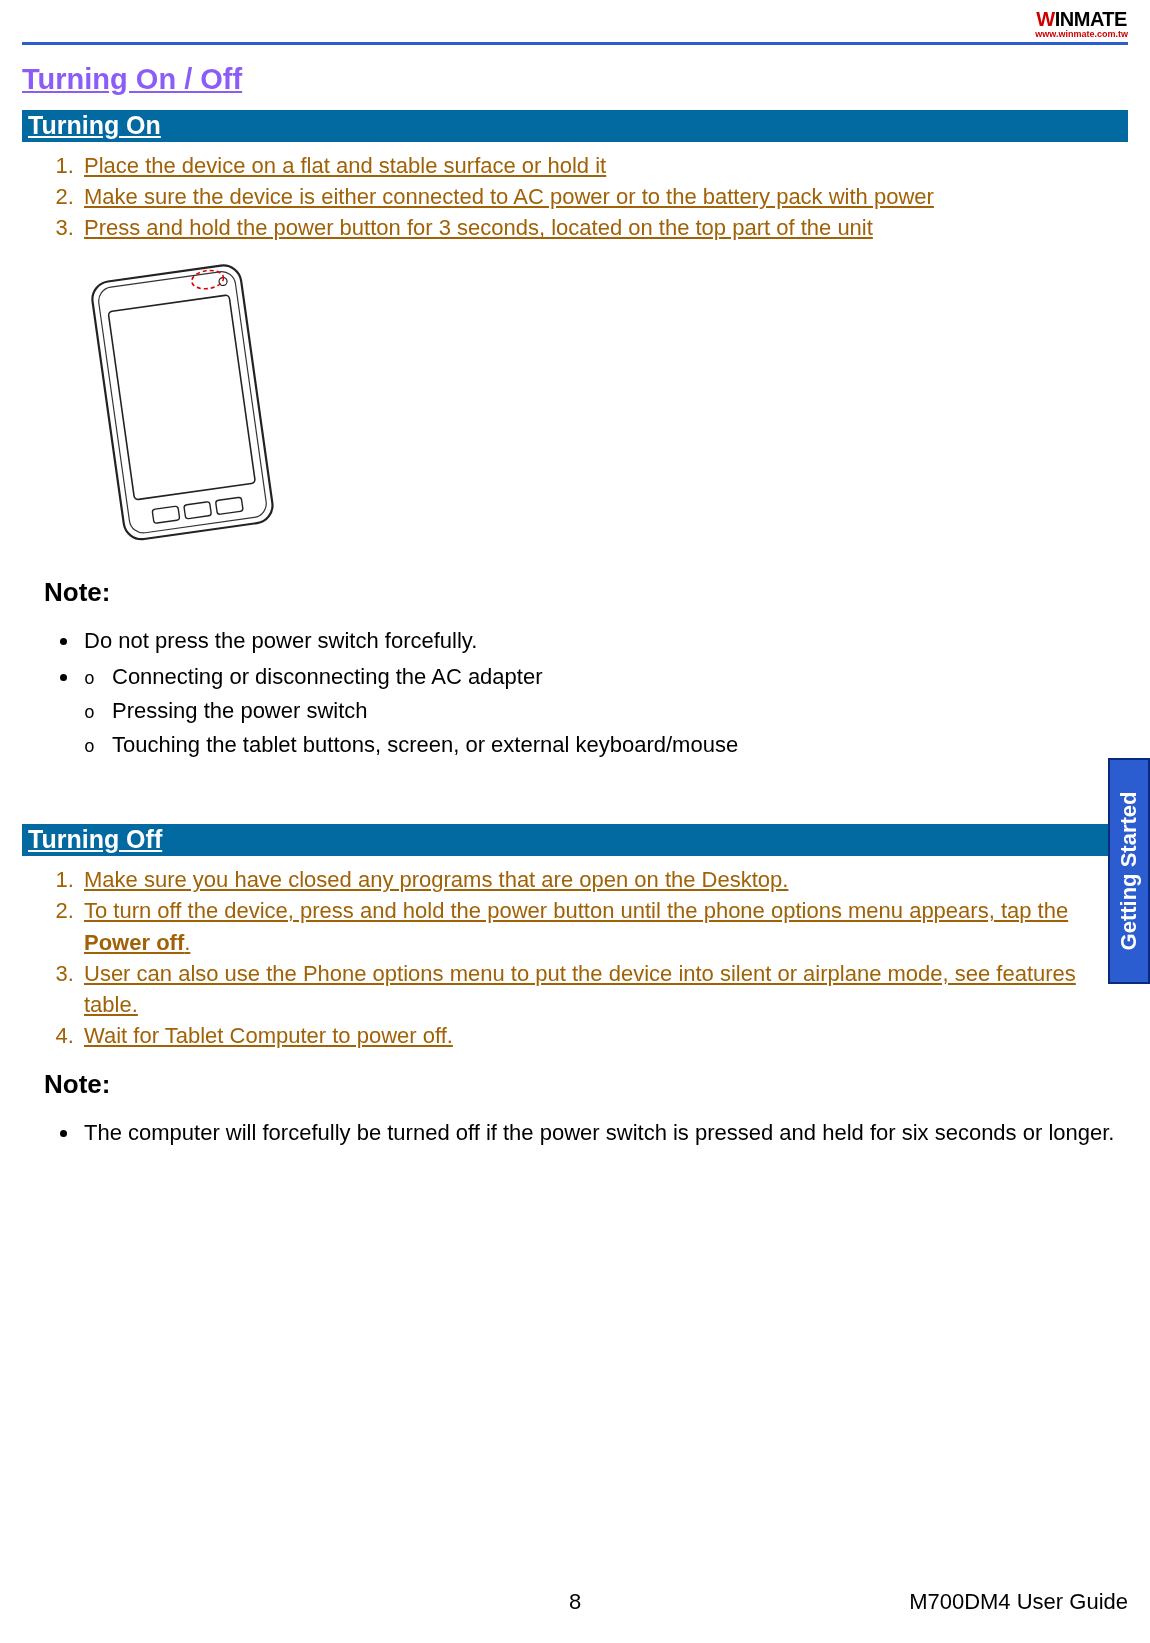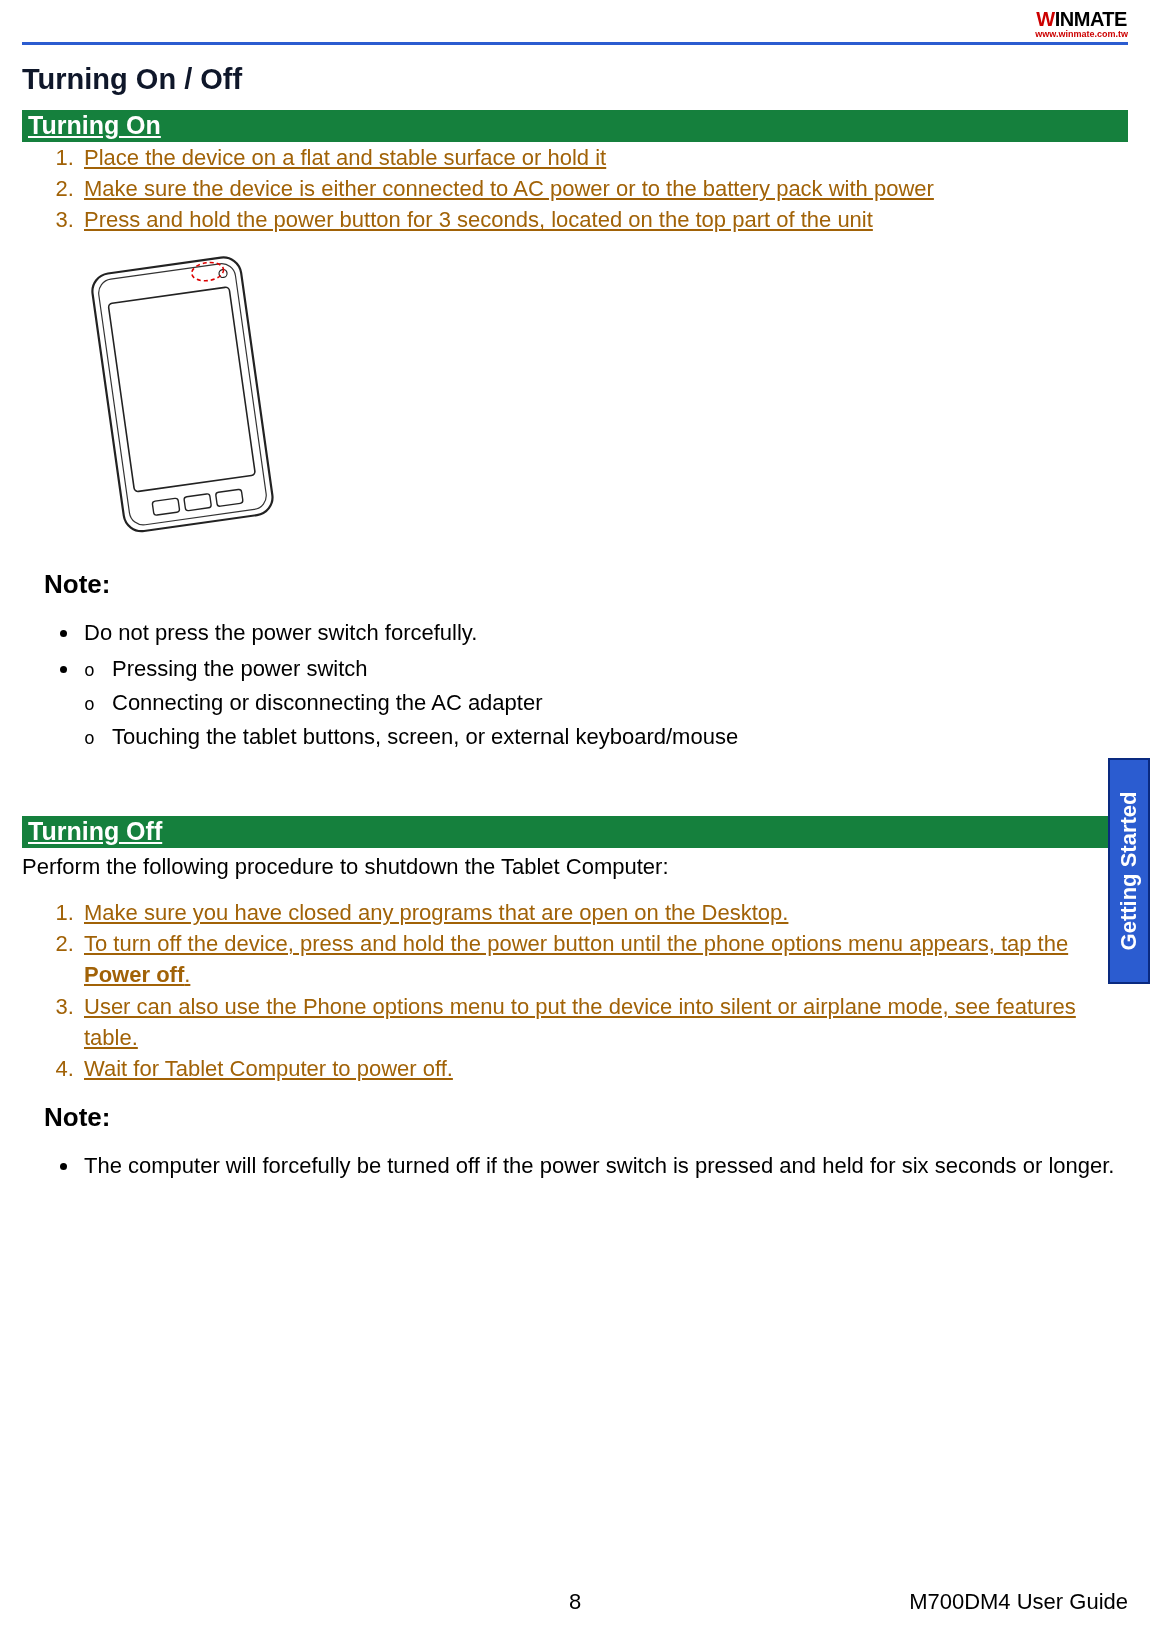--- a/index.html
+++ b/index.html
@@ -39,29 +39,31 @@
       margin: 0 22px 18px 22px;
       height: 3px;
       background: #2b5cd0;
     }
     .content {
       padding: 0 22px;
     }
     h1.page-title {
       font-size: 29px;
       font-weight: bold;
-      color: #0f172a;
+      text-decoration: underline;
+      color: #8b5cf6;
       margin-bottom: 14px;
     }
     .section-bar {
-      background: #15803d;
+      background: #0369a1;
       color: #fff;
       font-size: 25px;
       font-weight: bold;
       padding: 1px 6px 2px 6px;
+      margin-bottom: 8px;
       text-decoration: underline;
     }
     ol.steps {
       list-style: decimal;
       padding-left: 58px;
       font-size: 22px;
       color: #a16207;
       line-height: 1.42;
       margin-bottom: 10px;
       text-decoration: underline;
@@ -176,32 +178,31 @@
       </g>
     </svg>
   </div>
 
   <div class="note-label">Note:</div>
 
   <ul class="bullets">
     <li>Do not press the power switch forcefully.</li>
     <li>
       <ul class="sub">
+        <li>Connecting or disconnecting the AC adapter</li>
         <li>Pressing the power switch</li>
-        <li>Connecting or disconnecting the AC adapter</li>
         <li>Touching the tablet buttons, screen, or external keyboard/mouse</li>
       </ul>
     </li>
   </ul>
 
   <div class="gap"></div>
 
   <div class="section-bar">Turning Off</div>
 
-  <p class="intro">Perform the following procedure to shutdown the Tablet Computer:</p>
 
   <ol class="steps">
     <li>Make sure you have closed any programs that are open on the Desktop.</li>
     <li>
       <span>To turn off the device, press and hold the power button until the phone options menu appears, tap the </span><span class="bold">Power off</span><span>.</span>
     </li>
     <li>User can also use the Phone options menu to put the device into silent or airplane mode, see features table.</li>
     <li>Wait for Tablet Computer to power off.</li>
   </ol>
 

